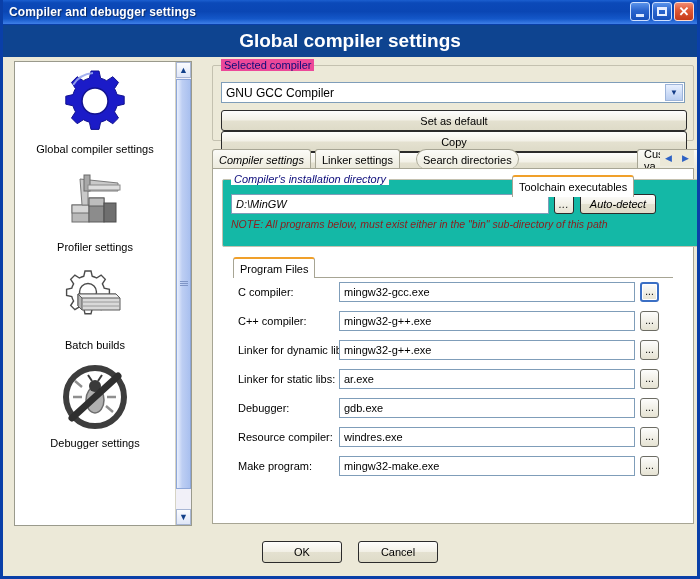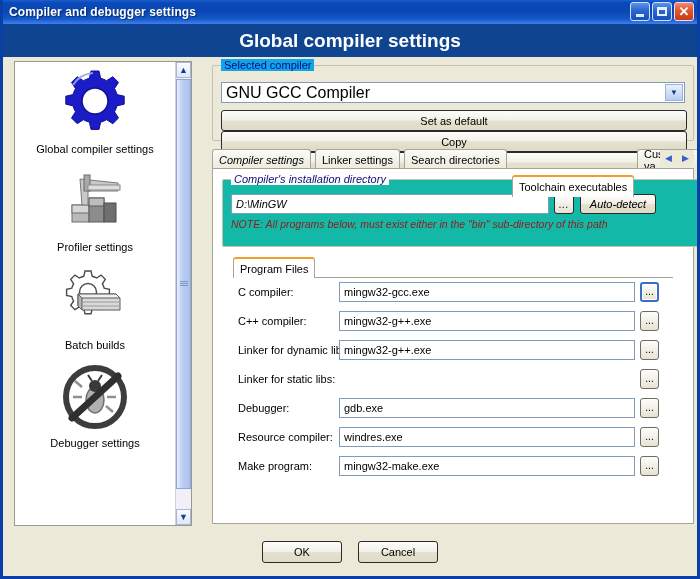--- a/index.html
+++ b/index.html
@@ -167,41 +167,41 @@
   
   .groupbox {
     position: relative;
     border: 1px solid #c4c1b0;
     border-radius: 2px;
     box-sizing: border-box;
   }
   .groupbox > .gb-title {
     position: absolute;
     top: -7px; left: 8px;
-    background: #0ea5e9;
+    background: #ec4899;
     padding: 0 3px;
     font-size: 11px;
     color: #0b0b7a;
   }
   #selected-compiler-group {
     position: absolute;
     left: 4px; top: 6px;
     width: 482px; height: 76px;
   }
   .combo {
     position: absolute;
     left: 8px; top: 16px;
     width: 464px; height: 21px;
     background: #ffffff;
     border: 1px solid #7f9db9;
     box-sizing: border-box;
     display: flex; align-items: center;
   }
   .combo .cval {
-    font-size: 16px; color: #000; padding-left: 4px;
+    font-size: 12px; color: #000; padding-left: 4px;
   }
   .combo .carrow {
     position: absolute;
     right: 1px; top: 1px;
     width: 18px; height: 17px;
     background: linear-gradient(to bottom, #e8f0ff, #b9cdf0);
     border: 1px solid #9db4da;
     box-sizing: border-box;
     display: flex; align-items: center; justify-content: center;
     color: #123a85; font-size: 8px;
@@ -534,21 +534,21 @@
           <div class="btn">Copy</div>
           <div class="btn">Rename</div>
           <div class="btn disabled">Delete</div>
           <div class="btn">Reset defaults</div>
         </div>
       </div>
 
       <div class="tabstrip">
         <div class="tab" style="left:0px;font-style:italic;">Compiler settings</div>
         <div class="tab" style="left:103px;">Linker settings</div>
-        <div class="tab" style="left:192px;">Search directories</div>
+        <div class="tab" style="left:204px;border-radius:10px;">Search directories</div>
         <div class="tab active" style="left:300px;margin-top:28px;">Toolchain executables</div>
         <div class="tab clipped" style="left:425px; width:66px;">Custom va</div>
         <div class="tab-scrollers">
           <div class="tscroll">◀</div>
           <div class="tscroll">▶</div>
         </div>
         <div class="tab-underline"></div>
       </div>
 
       <div class="tabpage">
@@ -585,20 +585,21 @@
           </div>
 
           <div class="form-row">
             <div class="frow-label">Linker for dynamic libs:</div>
             <div class="frow-input">mingw32-g++.exe</div>
             <div class="frow-dots">...</div>
           </div>
 
           <div class="form-row">
             <div class="frow-label">Linker for static libs:</div>
+            <div class="frow-input">ar.exe</div>
             <div class="frow-dots">...</div>
           </div>
 
           <div class="form-row">
             <div class="frow-label">Debugger:</div>
             <div class="frow-input">gdb.exe</div>
             <div class="frow-dots">...</div>
           </div>
 
           <div class="form-row">

